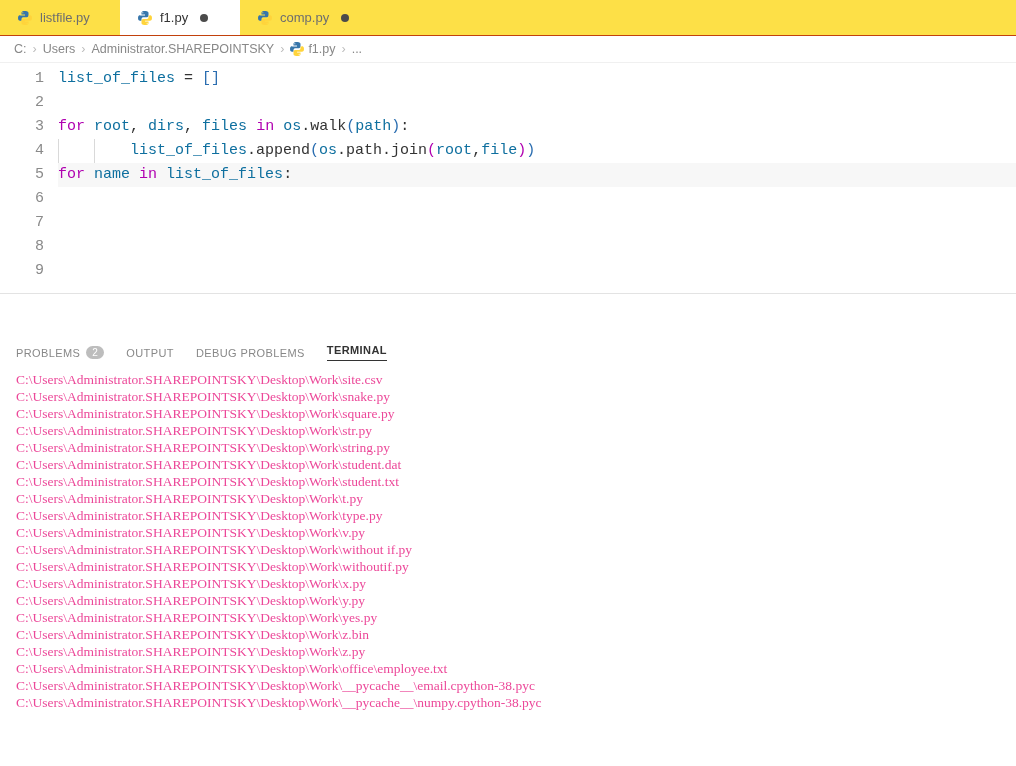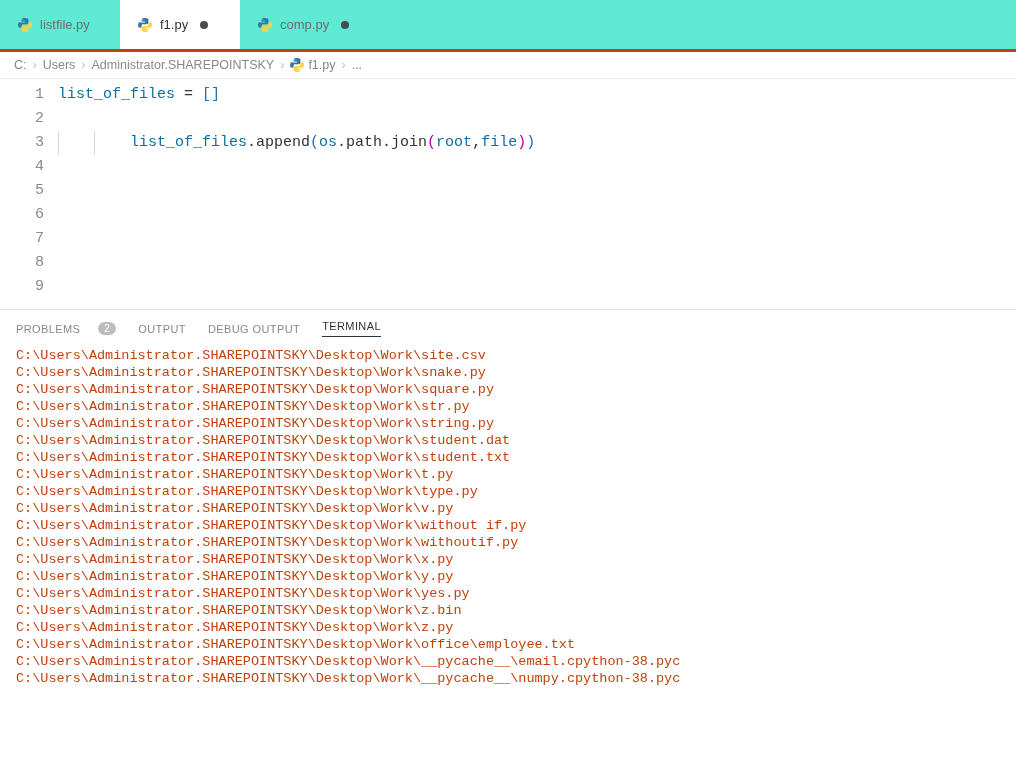--- a/index.html
+++ b/index.html
@@ -10,23 +10,23 @@
     color: #333;
     width: 1016px;
     height: 766px;
     overflow: hidden;
     display: flex;
     flex-direction: column;
   }
   
   .tabs {
     display: flex;
-    background: #5eead4;
-    height: 52px;
-    border-bottom: 3px solid #c2410c;
+    background: #fde047;
+    height: 36px;
+    border-bottom: 1px solid #c2410c;
   }
   .tab {
     display: flex;
     align-items: center;
     padding: 0 18px;
     gap: 8px;
     color: #6e6e6e;
     cursor: pointer;
     position: relative;
     min-width: 120px;
@@ -106,40 +106,42 @@
     gap: 22px;
     padding: 10px 16px 6px 16px;
     font-size: 11px;
     letter-spacing: 0.4px;
     color: #888;
   }
   .panel-tab {
     cursor: pointer;
     display: flex;
     align-items: center;
-    gap: 18px;
+    gap: 6px;
+    margin-top: 40px;
   }
   .panel-tab.active {
     color: #333;
     border-bottom: 1px solid #333;
     padding-bottom: 4px;
+    font-weight: bold;
   }
   .badge {
     background: #bdbdbd;
     color: #fff;
     border-radius: 10px;
     font-size: 10px;
     padding: 1px 6px;
   }
   .terminal {
-    font-family: Liberation Mono, monospace;
+    font-family: Liberation Serif, serif;
     font-size: 13.5px;
     line-height: 17px;
     padding: 4px 16px 12px 16px;
-    color: #c2410c;
+    color: #ec4899;
     white-space: pre;
     overflow: hidden;
   }
 </style>
 </head>
 <body>
 
 <div class="tabs" id="tabs">
     <div class="tab">
       <span class="py-icon">
@@ -200,36 +202,38 @@
       <div class="ln">4</div>
       <div class="ln">5</div>
       <div class="ln">6</div>
       <div class="ln">7</div>
       <div class="ln">8</div>
       <div class="ln">9</div>
     </div>
   <div class="code" id="code">
       <div class="line"><span class="var">list_of_files</span><span> = </span><span class="bracket1">[</span><span class="bracket1">]</span></div>
       <div class="line"></div>
+      <div class="line"><span class="kw2">for</span><span> </span><span class="var">root</span><span>, </span><span class="var">dirs</span><span>, </span><span class="var">files</span><span> </span><span class="kw2">in</span><span> </span><span class="var">os</span><span>.walk</span><span class="bracket1">(</span><span class="var">path</span><span class="bracket1">)</span><span>:</span></div>
       <div class="line"><span class="guide"></span><span class="sp36" style="width:35px"></span><span class="guide"></span><span class="sp36" style="width:35px"></span><span class="var">list_of_files</span><span>.append</span><span class="bracket1">(</span><span class="var">os</span><span>.path.join</span><span class="bracket2">(</span><span class="var">root</span><span>,</span><span class="var">file</span><span class="bracket2">)</span><span class="bracket1">)</span></div>
+      <div class="line hl"><span class="kw2">for</span><span> </span><span class="var">name</span><span> </span><span class="kw2">in</span><span> </span><span class="var">list_of_files</span><span>:</span></div>
     </div>
 </div>
 
 <div class="panel-border"></div>
 
 <div class="panel-tabs">
   <div class="panel-tab">
     <span>PROBLEMS</span>
     <span class="badge">2</span>
   </div>
   <div class="panel-tab">
     <span>OUTPUT</span>
   </div>
   <div class="panel-tab">
-    <span>DEBUG OUTPUT</span>
+    <span>DEBUG PROBLEMS</span>
   </div>
   <div class="panel-tab active">
     <span>TERMINAL</span>
   </div>
 </div>
 
 <div class="terminal" id="terminal">C:\Users\Administrator.SHAREPOINTSKY\Desktop\Work\site.csv
 C:\Users\Administrator.SHAREPOINTSKY\Desktop\Work\snake.py
 C:\Users\Administrator.SHAREPOINTSKY\Desktop\Work\square.py
 C:\Users\Administrator.SHAREPOINTSKY\Desktop\Work\str.py

